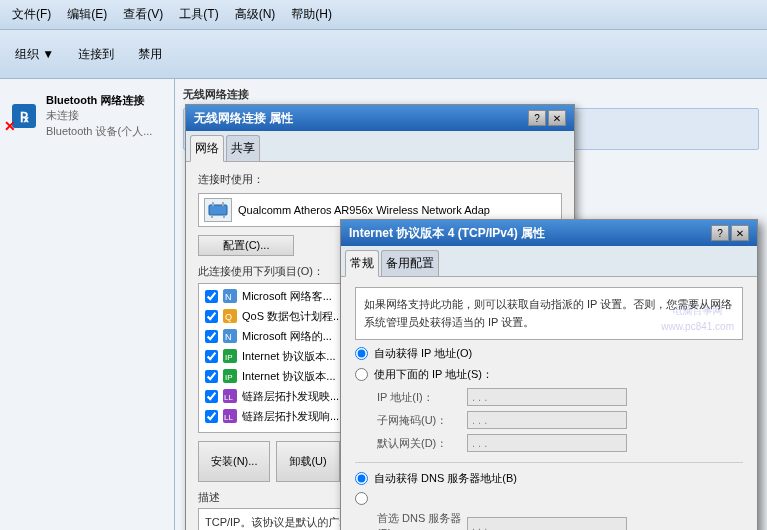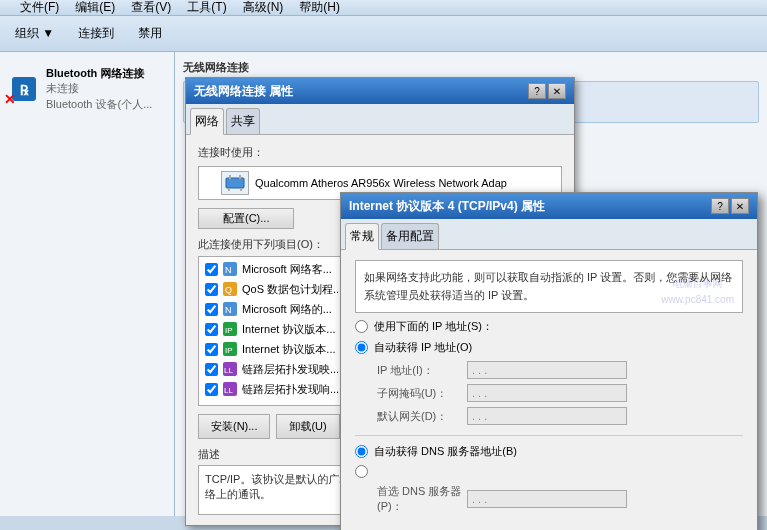--- a/index.html
+++ b/index.html
@@ -9,37 +9,37 @@
       overflow: hidden;
       font-family: "Microsoft YaHei", SimSun, sans-serif;
       font-size: 12px;
       background: #c8d8e8;
       position: relative;
     }
 
     
     .top-menubar {
       background: linear-gradient(to bottom, #dce8f5, #c5d9ec);
-      height: 16px;
-      display: flex;
-      align-items: center;
-      padding: 0 12px;
+      height: 30px;
+      display: flex;
+      align-items: center;
+      padding: 0 4px;
       border-bottom: 1px solid #a0b8cc;
     }
     .menu-item {
       padding: 2px 8px;
       cursor: pointer;
       font-size: 12px;
       color: #000;
     }
 
     
     .toolbar-row {
       background: linear-gradient(to bottom, #dce8f5, #c5d9ec);
-      height: 36px;
+      height: 49px;
       display: flex;
       align-items: center;
       padding: 0 4px;
       border-bottom: 1px solid #a0b8cc;
     }
     .toolbar-btn {
       display: flex;
       align-items: center;
       padding: 3px 10px;
       margin-right: 2px;
@@ -201,21 +201,21 @@
     .dialog-section-label {
       font-size: 11px;
       margin-bottom: 6px;
       color: #333;
     }
     .adapter-row {
       display: flex;
       align-items: center;
       border: 1px solid #aaa;
       background: #fff;
-      padding: 4px 22px;
+      padding: 4px 5px;
       margin-bottom: 8px;
     }
     .adapter-icon {
       width: 28px;
       height: 24px;
       background: #e8f0f8;
       border: 1px solid #aaa;
       margin-right: 6px;
       display: flex;
       align-items: center;
@@ -255,21 +255,21 @@
       align-items: center;
       justify-content: center;
       font-size: 10px;
     }
     .btn-row {
       display: flex;
       gap: 6px;
       margin-bottom: 8px;
     }
     .std-btn {
-      padding: 4px 12px;
+      padding: 12px 12px;
       border: 1px solid #aaa;
       background: linear-gradient(to bottom, #f0f0f0, #d8d8d8);
       font-size: 11px;
       cursor: pointer;
       min-width: 60px;
     }
     .description-box {
       border: 1px solid #aaa;
       background: #fff;
       padding: 6px;
@@ -513,26 +513,26 @@
       <div class="ipv4-desc-box">
         <span>如果网络支持此功能，则可以获取自动指派的 IP 设置。否则，您需要从网络系统管理员处获得适当的 IP 设置。</span>
         <div class="watermark">
           <div>电脑百事网</div>
           <div>www.pc841.com</div>
         </div>
       </div>
 
       <div class="radio-section">
         <div class="radio-row">
+          <input type="radio" name="ip_method" checked="" style="">
+          <span>自动获得 IP 地址(O)</span>
+        </div>
+        <div class="radio-row">
           <input type="radio" name="ip_method" style="">
           <span>使用下面的 IP 地址(S)：</span>
-        </div>
-        <div class="radio-row">
-          <input type="radio" name="ip_method" checked="" style="">
-          <span>自动获得 IP 地址(O)</span>
         </div>
         <div class="field-row">
           <span class="field-label">IP 地址(I)：</span>
           <input type="text" class="field-input" value=". . ." style="">
         </div>
         <div class="field-row">
           <span class="field-label">子网掩码(U)：</span>
           <input type="text" class="field-input" value=". . ." style="">
         </div>
         <div class="field-row">

